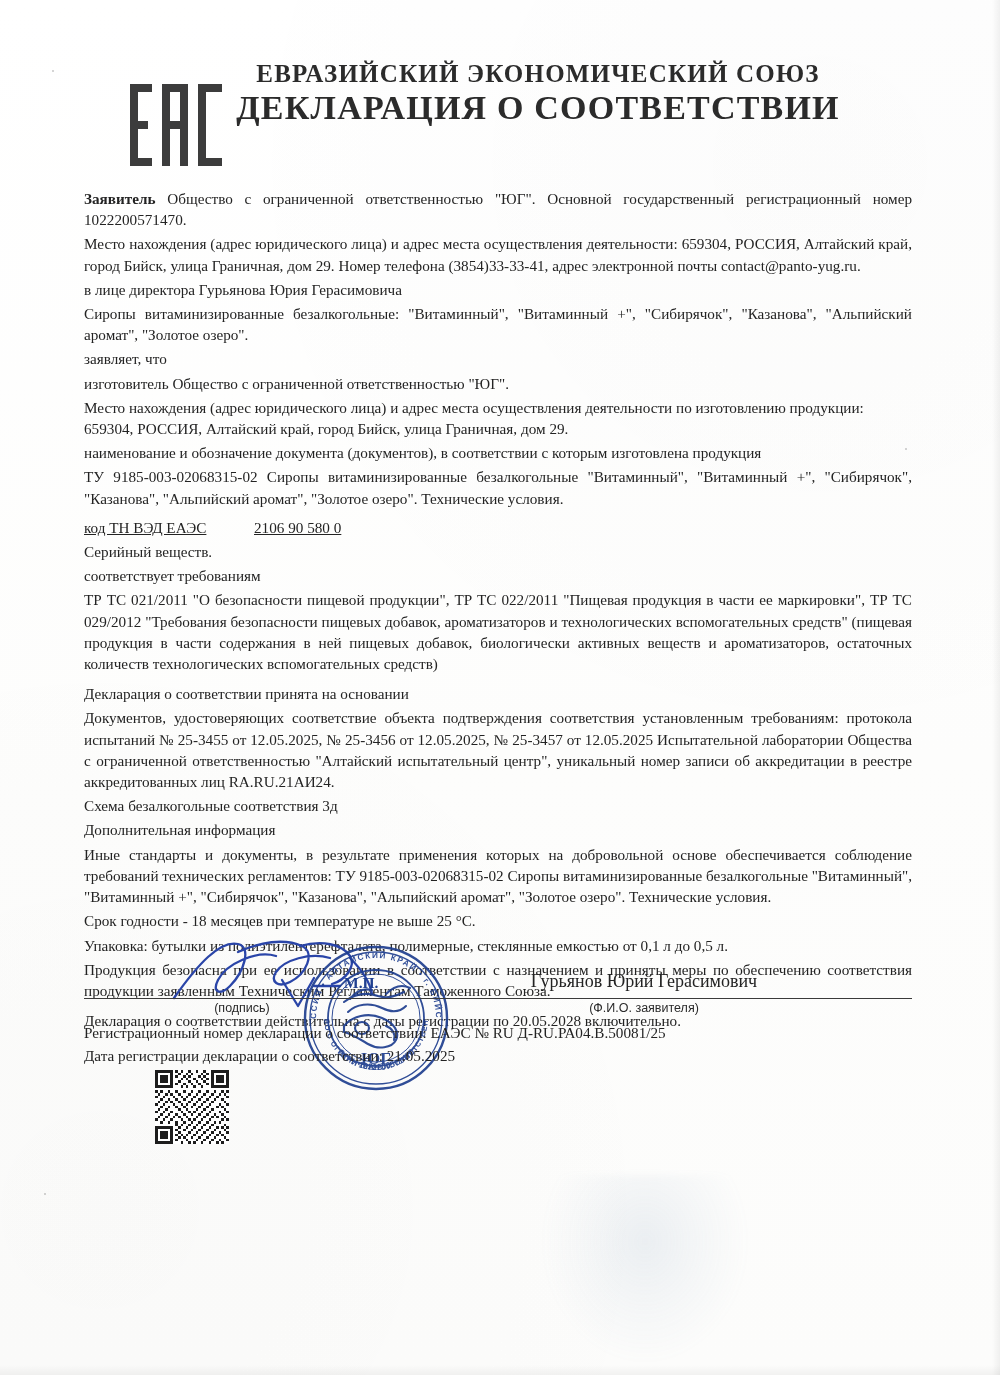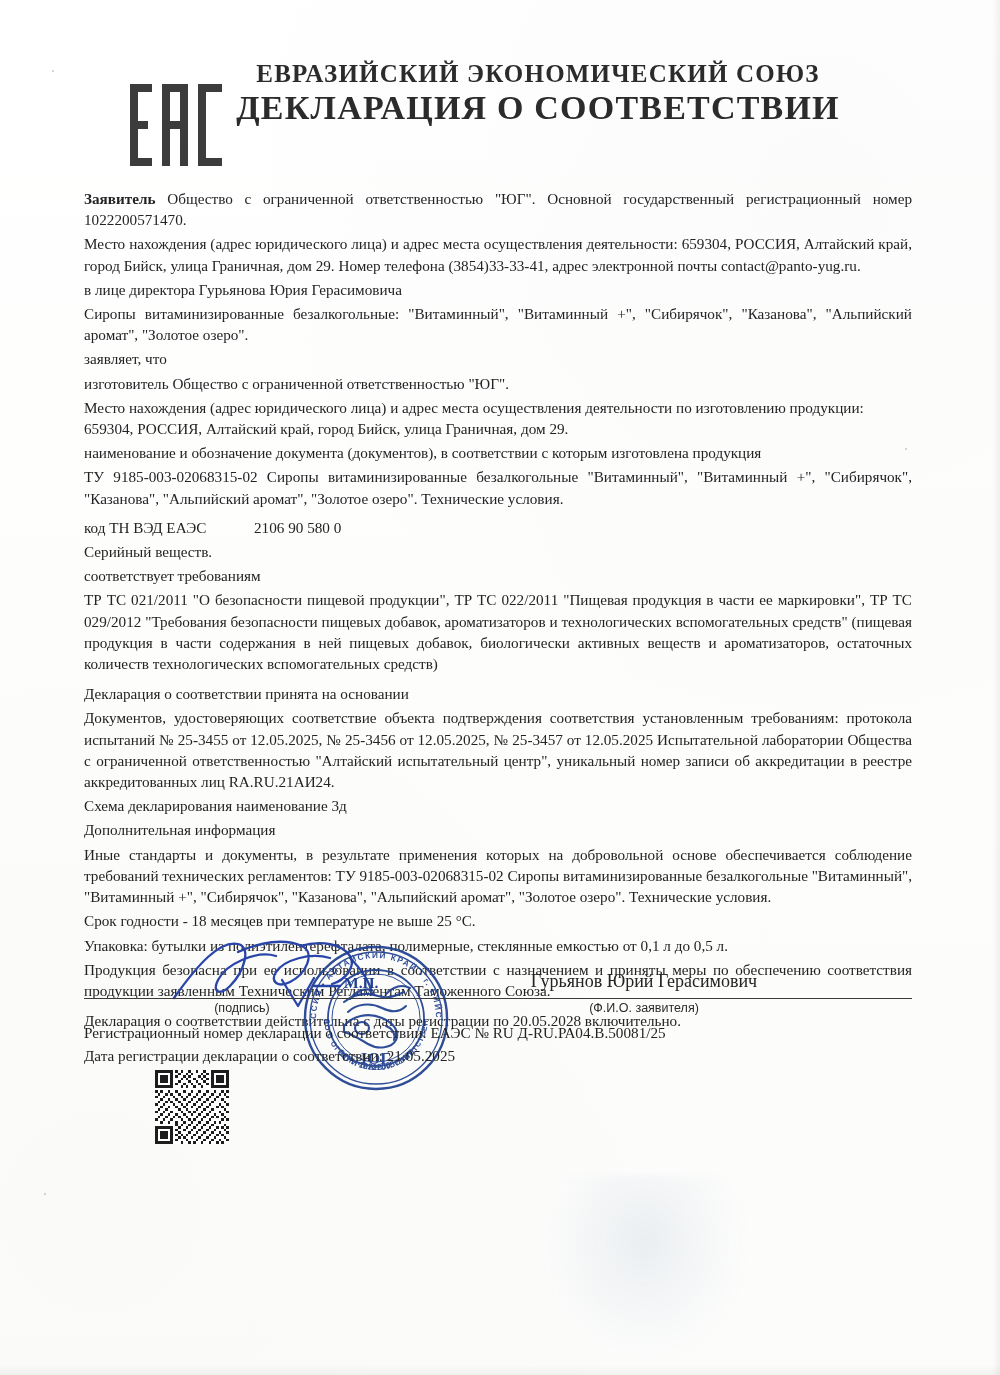--- a/index.html
+++ b/index.html
@@ -48,21 +48,21 @@
   .content{
     position:absolute;left:84px;top:188px;width:828px;
     font-size:15.2px;line-height:21.2px;
     color:#232323;
   }
   .p{margin:0 0 3px 0;text-align:justify;}
   .p.nj{text-align:left;}
   .sp{margin-bottom:9px;}
   .lbl{font-weight:700;}
 
-  .code-row{display:flex;margin:8px 0 3px 0;}
+  .code-row{display:flex;margin:8px 0 3px 0;text-decoration:underline;}
   .code-key{width:170px;flex:none;}
   .code-val{flex:1;}
 
   
   .sigzone{position:absolute;left:84px;top:952px;width:828px;height:90px;}
   .sig-line{
     position:absolute;left:0;top:46px;width:828px;height:0;
     border-top:1.3px solid #3a3a3a;
   }
   .sig-cap-left{
@@ -168,21 +168,21 @@
     <p class="p nj">Серийный веществ.</p>
 
     <p class="p nj">соответствует требованиям</p>
 
     <p class="p sp">ТР ТС 021/2011 "О безопасности пищевой продукции", ТР ТС 022/2011 "Пищевая продукция в части ее маркировки", ТР ТС 029/2012 "Требования безопасности пищевых добавок, ароматизаторов и технологических вспомогательных средств" (пищевая продукция в части содержания в ней пищевых добавок, биологически активных веществ и ароматизаторов, остаточных количеств технологических вспомогательных средств)</p>
 
     <p class="p nj">Декларация о соответствии принята на основании</p>
 
     <p class="p">Документов, удостоверяющих соответствие объекта подтверждения соответствия установленным требованиям: протокола испытаний № 25-3455 от 12.05.2025, № 25-3456 от 12.05.2025, № 25-3457 от 12.05.2025 Испытательной лаборатории Общества с ограниченной ответственностью "Алтайский испытательный центр", уникальный номер записи об аккредитации в реестре аккредитованных лиц RA.RU.21АИ24.</p>
 
-    <p class="p nj">Схема декларирования наименование 3д</p>
+    <p class="p nj">Схема безалкогольные соответствия 3д</p>
 
     <p class="p nj">Дополнительная информация</p>
 
     <p class="p">Иные стандарты и документы, в результате применения которых на добровольной основе обеспечивается соблюдение требований технических регламентов: ТУ 9185-003-02068315-02 Сиропы витаминизированные безалкогольные "Витаминный", "Витаминный +", "Сибирячок", "Казанова", "Альпийский аромат", "Золотое озеро". Технические условия.</p>
 
     <p class="p nj">Срок годности - 18 месяцев при температуре не выше 25 °С.</p>
 
     <p class="p nj">Упаковка: бутылки из полиэтилентерефталата, полимерные, стеклянные емкостью от 0,1 л до 0,5 л.</p>
 
     <p class="p sp">Продукция безопасна при ее использовании в соответствии с назначением и приняты меры по обеспечению соответствия продукции заявленным Техническим Регламентам Таможенного Союза.</p>

